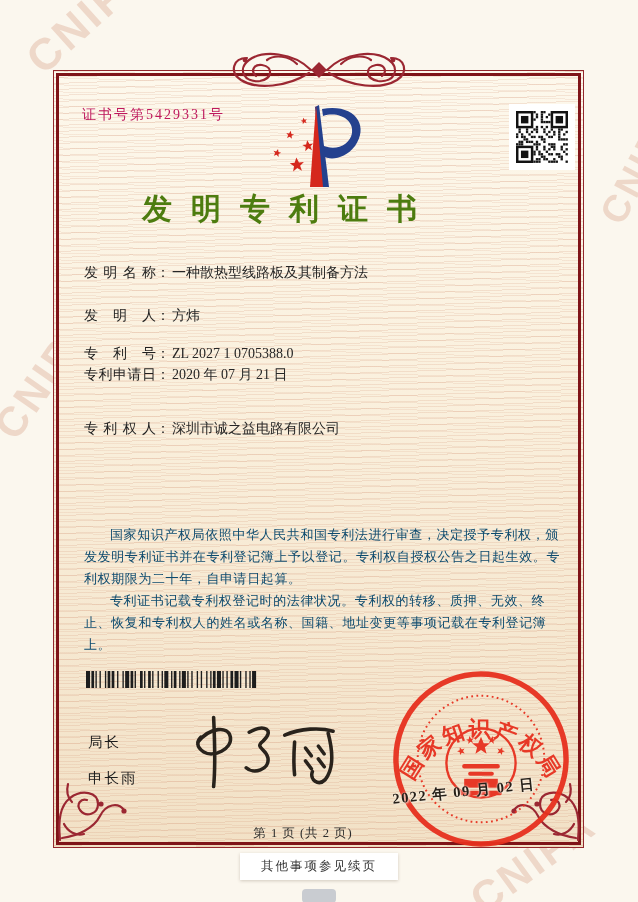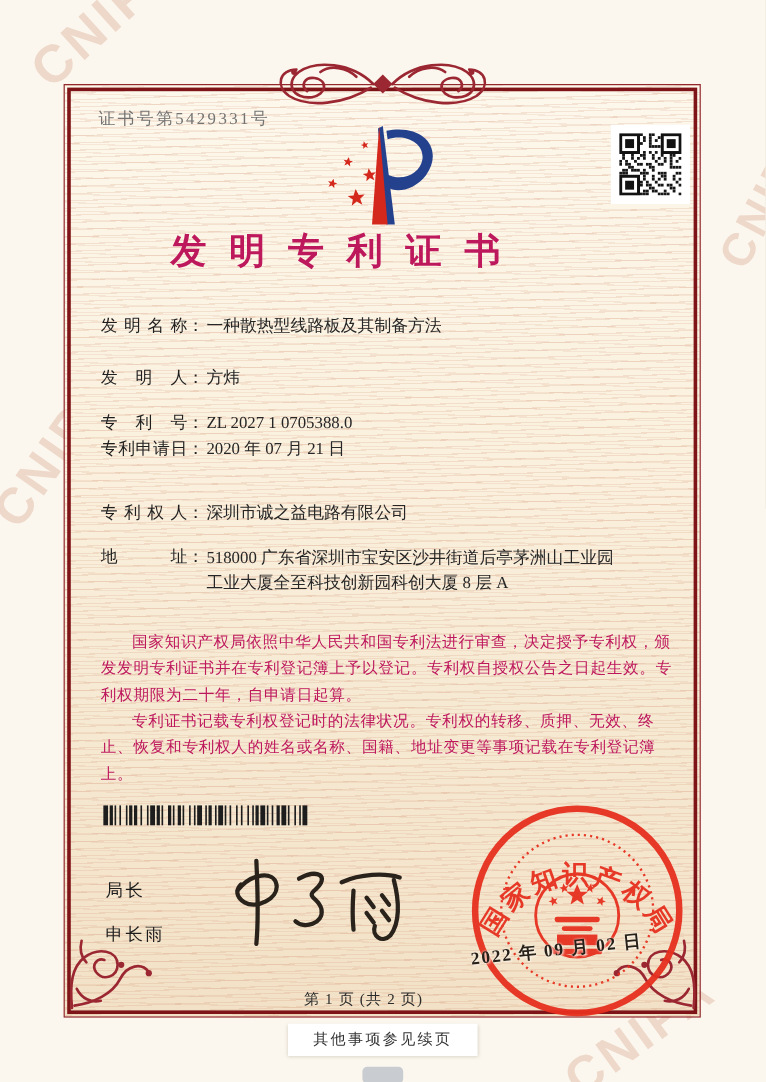--- a/index.html
+++ b/index.html
@@ -26,40 +26,40 @@
            repeating-linear-gradient(181.6deg, rgba(208,141,111,0.15) 0 1px, rgba(0,0,0,0) 1px 7px),
            linear-gradient(180deg,#fdf8ec 0%,#faf0dd 42%,#f2e1c6 100%);}
   .frame::after{content:"";position:absolute;inset:2px;border:3px solid #7f1418;}
 
   .ornament-top{position:absolute;left:149px;top:48px;width:340px;height:44px;}
   .flourish{position:absolute;width:84px;height:84px;}
   .flourish.bl{left:54px;top:762px;}
   .flourish.br{left:500px;top:762px;transform:scaleX(-1);}
 
   
-  .cert-no{position:absolute;left:82px;top:90px;font-size:14px;letter-spacing:2px;color:#737373;}
+  .cert-no{position:absolute;left:82px;top:106px;font-size:14px;letter-spacing:2px;color:#be185d;}
   .logo{position:absolute;left:266px;top:101px;width:104px;height:88px;}
   .qr-pad{position:absolute;left:509px;top:104px;width:66px;height:66px;background:#fff;
           display:flex;align-items:center;justify-content:center;}
   .title{position:absolute;left:53px;top:189px;width:453px;text-align:center;
-         font-size:30px;font-weight:bold;color:#be185d;letter-spacing:19px;text-indent:19px;}
+         font-size:30px;font-weight:bold;color:#4d7c0f;letter-spacing:19px;text-indent:19px;}
 
   
   .frow{position:absolute;left:84px;width:486px;font-size:14px;color:#252525;line-height:20px;}
   .flabel{display:inline-block;width:72px;text-align:justify;text-align-last:justify;
           vertical-align:top;color:#1f1f1f;}
   .flabel.wide{width:100px;}
   .fcolon{margin-right:2px;}
   .fvalue{color:#262626;}
   .addr-val{display:inline-block;white-space:pre-line;vertical-align:top;max-width:388px;line-height:21px;}
   .grant-right{position:absolute;left:224px;top:0;}
 
   
   .body-text{position:absolute;left:84px;top:524px;width:482px;font-size:13px;
-             color:#be185d;line-height:22px;}
+             color:#0c4a6e;line-height:22px;}
   .body-text p{margin:0;text-indent:2em;letter-spacing:0.6px;}
 
   
   .barcode{position:absolute;left:86px;top:671px;width:174px;height:17px;}
   .director-title{position:absolute;left:88px;top:733px;font-size:14.5px;color:#1d1d1d;letter-spacing:2px;}
   .director-name{position:absolute;left:88px;top:769px;font-size:14.5px;color:#1d1d1d;letter-spacing:2px;}
   .signature{position:absolute;left:184px;top:708px;width:158px;height:84px;}
   .seal{position:absolute;left:390px;top:668px;width:182px;height:182px;opacity:0.95;}
   .seal-date{position:absolute;left:392px;top:781px;width:166px;font-size:14.5px;font-weight:bold;
              color:#262019;letter-spacing:1.5px;transform:rotate(-6deg);
@@ -288,24 +288,20 @@
   </div>
   <div class="frow" style="top:344px">
     <span class="flabel">专利号</span><span class="fcolon">：</span><span class="fvalue">ZL 2027 1 0705388.0</span>
   </div>
   <div class="frow" style="top:365px">
     <span class="flabel">专利申请日</span><span class="fcolon">：</span><span class="fvalue">2020 年 07 月 21 日</span>
   </div>
   <div class="frow" style="top:419px">
     <span class="flabel">专利权人</span><span class="fcolon">：</span><span class="fvalue">深圳市诚之益电路有限公司</span>
   </div>
-  <div class="frow" style="top:455px">
-    <span class="flabel">地址</span><span class="fcolon">：</span><span class="fvalue addr-val">518000 广东省深圳市宝安区沙井街道后亭茅洲山工业园
-工业大厦全至科技创新园科创大厦 8 层 A</span>
-  </div>
 
   <div class="body-text">
     <p>国家知识产权局依照中华人民共和国专利法进行审查，决定授予专利权，颁发发明专利证书并在专利登记簿上予以登记。专利权自授权公告之日起生效。专利权期限为二十年，自申请日起算。</p>
     <p>专利证书记载专利权登记时的法律状况。专利权的转移、质押、无效、终止、恢复和专利权人的姓名或名称、国籍、地址变更等事项记载在专利登记簿上。</p>
   </div>
 
   <svg class="barcode" id="barcode-svg" viewBox="0 0 174 17" preserveAspectRatio="none">
       <rect x="0.00" y="0" width="4.05" height="17" fill="#1d1d1d"></rect>
       <rect x="5.40" y="0" width="2.70" height="17" fill="#1d1d1d"></rect>
       <rect x="9.45" y="0" width="1.35" height="17" fill="#1d1d1d"></rect>

